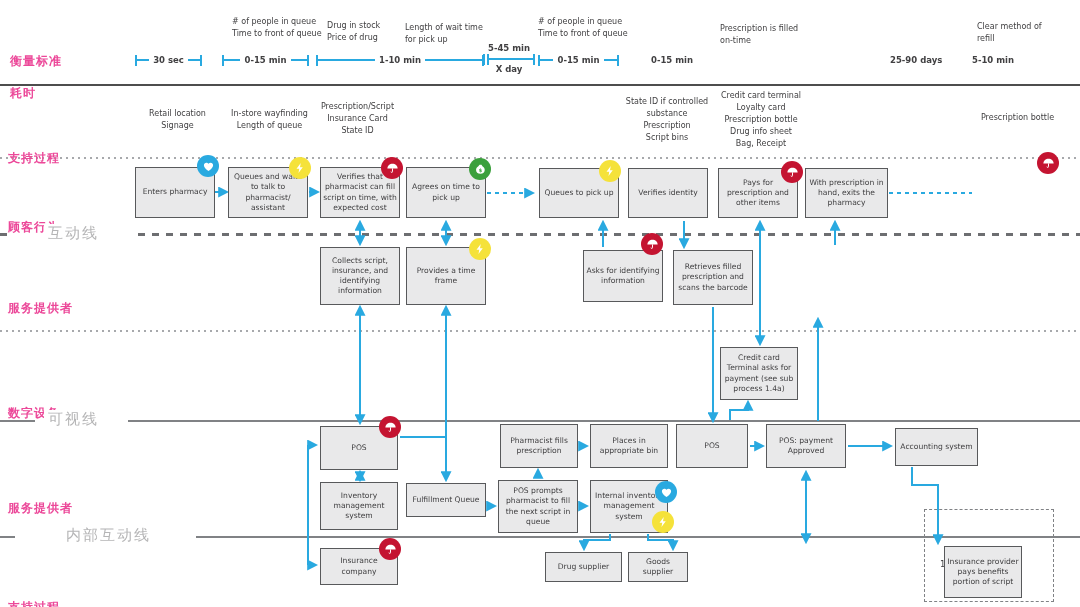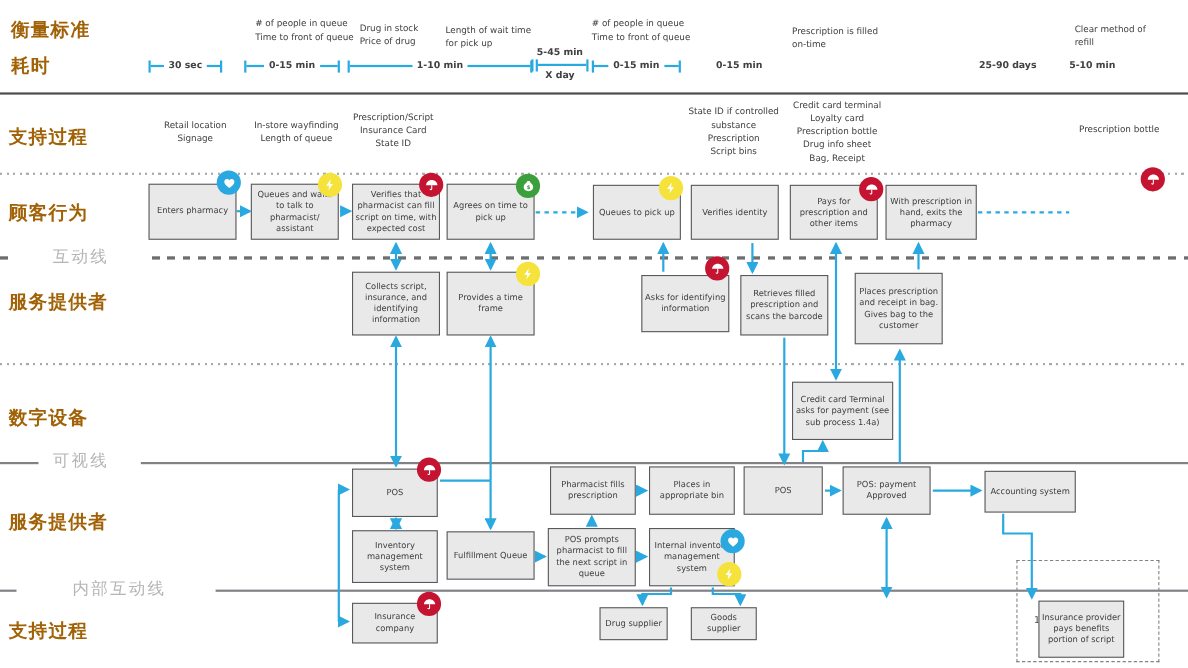--- a/index.html
+++ b/index.html
@@ -3,21 +3,21 @@
 <meta charset="utf-8">
 <style>
   html,body{margin:0;padding:0;background:#fff;}
   .stage{position:relative;width:1080px;height:607px;background:#fff;overflow:hidden;
          font-family:"DejaVu Sans","Liberation Sans",sans-serif;}
   .hline{position:absolute;z-index:1;}
   .solid-dark{height:2px;background:#4d4d4d;}
   .solid-gray{height:2px;background:#808285;}
   .dotted{height:2px;background:repeating-linear-gradient(90deg,#a7a9ac 0 2px,transparent 2px 6px);}
   .dashed-bold{height:2.5px;background:repeating-linear-gradient(90deg,#6d6e71 0 7px,transparent 7px 14px);}
-  .lane-label{position:absolute;font-weight:bold;font-size:17px;color:#a16207;letter-spacing:1px;z-index:5;}
+  .lane-label{position:absolute;font-weight:bold;font-size:12px;color:#ec4899;letter-spacing:1px;z-index:5;margin-top:37px;}
   .line-label{position:absolute;font-size:15px;color:#b5b5b6;letter-spacing:2px;z-index:5;background:#fff;padding:0 4px;text-align:center;}
   .meas{position:absolute;font-size:8px;color:#414042;line-height:1.55;white-space:pre-line;z-index:2;}
   .ev{position:absolute;font-size:8px;color:#414042;line-height:1.5;white-space:pre-line;text-align:center;z-index:2;}
   .box{position:absolute;background:#e9e9ea;border:1px solid #58595b;color:#414042;font-size:7.6px;
        line-height:1.35;display:flex;align-items:center;justify-content:center;text-align:center;
        padding:2px;box-sizing:border-box;z-index:4;}
   .badge{position:absolute;width:22px;height:22px;border-radius:50%;display:flex;align-items:center;
          justify-content:center;z-index:6;}
   .connectors{position:absolute;left:0;top:0;z-index:3;}
   .note-box{position:absolute;border:1.5px dashed #808285;box-sizing:border-box;z-index:2;}
@@ -202,25 +202,22 @@
     </div>
   <div class="box" style="left:406px;top:247px;width:80px;height:58px">
       <span>Provides a time frame</span>
     </div>
   <div class="box" style="left:583px;top:250px;width:80px;height:52px">
       <span>Asks for identifying information</span>
     </div>
   <div class="box" style="left:673px;top:250px;width:80px;height:55px">
       <span>Retrieves filled prescription and scans the barcode</span>
     </div>
-  <div class="box" style="left:777px;top:248px;width:80px;height:65px">
-      <span>Places prescription and receipt in bag. Gives bag to the customer</span>
-    </div>
-
-  <div class="box" style="left:720px;top:347px;width:92px;height:53px">
+
+  <div class="box" style="left:720px;top:347px;width:78px;height:53px">
       <span>Credit card Terminal asks for payment (see sub process 1.4a)</span>
     </div>
 
   <div class="box" style="left:320px;top:426px;width:78px;height:44px">
       <span>POS</span>
     </div>
   <div class="box" style="left:590px;top:424px;width:78px;height:44px">
       <span>Places in appropriate bin</span>
     </div>
   <div class="box" style="left:500px;top:424px;width:78px;height:44px">
@@ -231,34 +228,34 @@
     </div>
   <div class="box" style="left:766px;top:424px;width:80px;height:44px">
       <span>POS: payment Approved</span>
     </div>
   <div class="box" style="left:895px;top:428px;width:83px;height:38px">
       <span>Accounting system</span>
     </div>
   <div class="box" style="left:320px;top:482px;width:78px;height:48px">
       <span>Inventory management system</span>
     </div>
-  <div class="box" style="left:406px;top:483px;width:80px;height:44px">
+  <div class="box" style="left:406px;top:483px;width:80px;height:34px">
       <span>Fulfillment Queue</span>
     </div>
   <div class="box" style="left:498px;top:480px;width:80px;height:53px">
       <span>POS prompts pharmacist to fill the next script in queue</span>
     </div>
   <div class="box" style="left:590px;top:480px;width:78px;height:53px">
       <span>Internal inventory management system</span>
     </div>
 
   <div class="box" style="left:320px;top:548px;width:78px;height:37px">
       <span>Insurance company</span>
     </div>
-  <div class="box" style="left:545px;top:552px;width:62px;height:30px">
+  <div class="box" style="left:545px;top:552px;width:77px;height:30px">
       <span>Drug supplier</span>
     </div>
   <div class="box" style="left:628px;top:552px;width:60px;height:30px">
       <span>Goods supplier</span>
     </div>
 
   <div class="note-box" style="left:924px;top:509px;width:130px;height:93px"></div>
   <div class="note-label" style="left:940px;top:513px">15-45 days later</div>
   <div class="box" style="left:944px;top:546px;width:78px;height:52px">
       <span>Insurance provider pays benefits portion of script</span>

